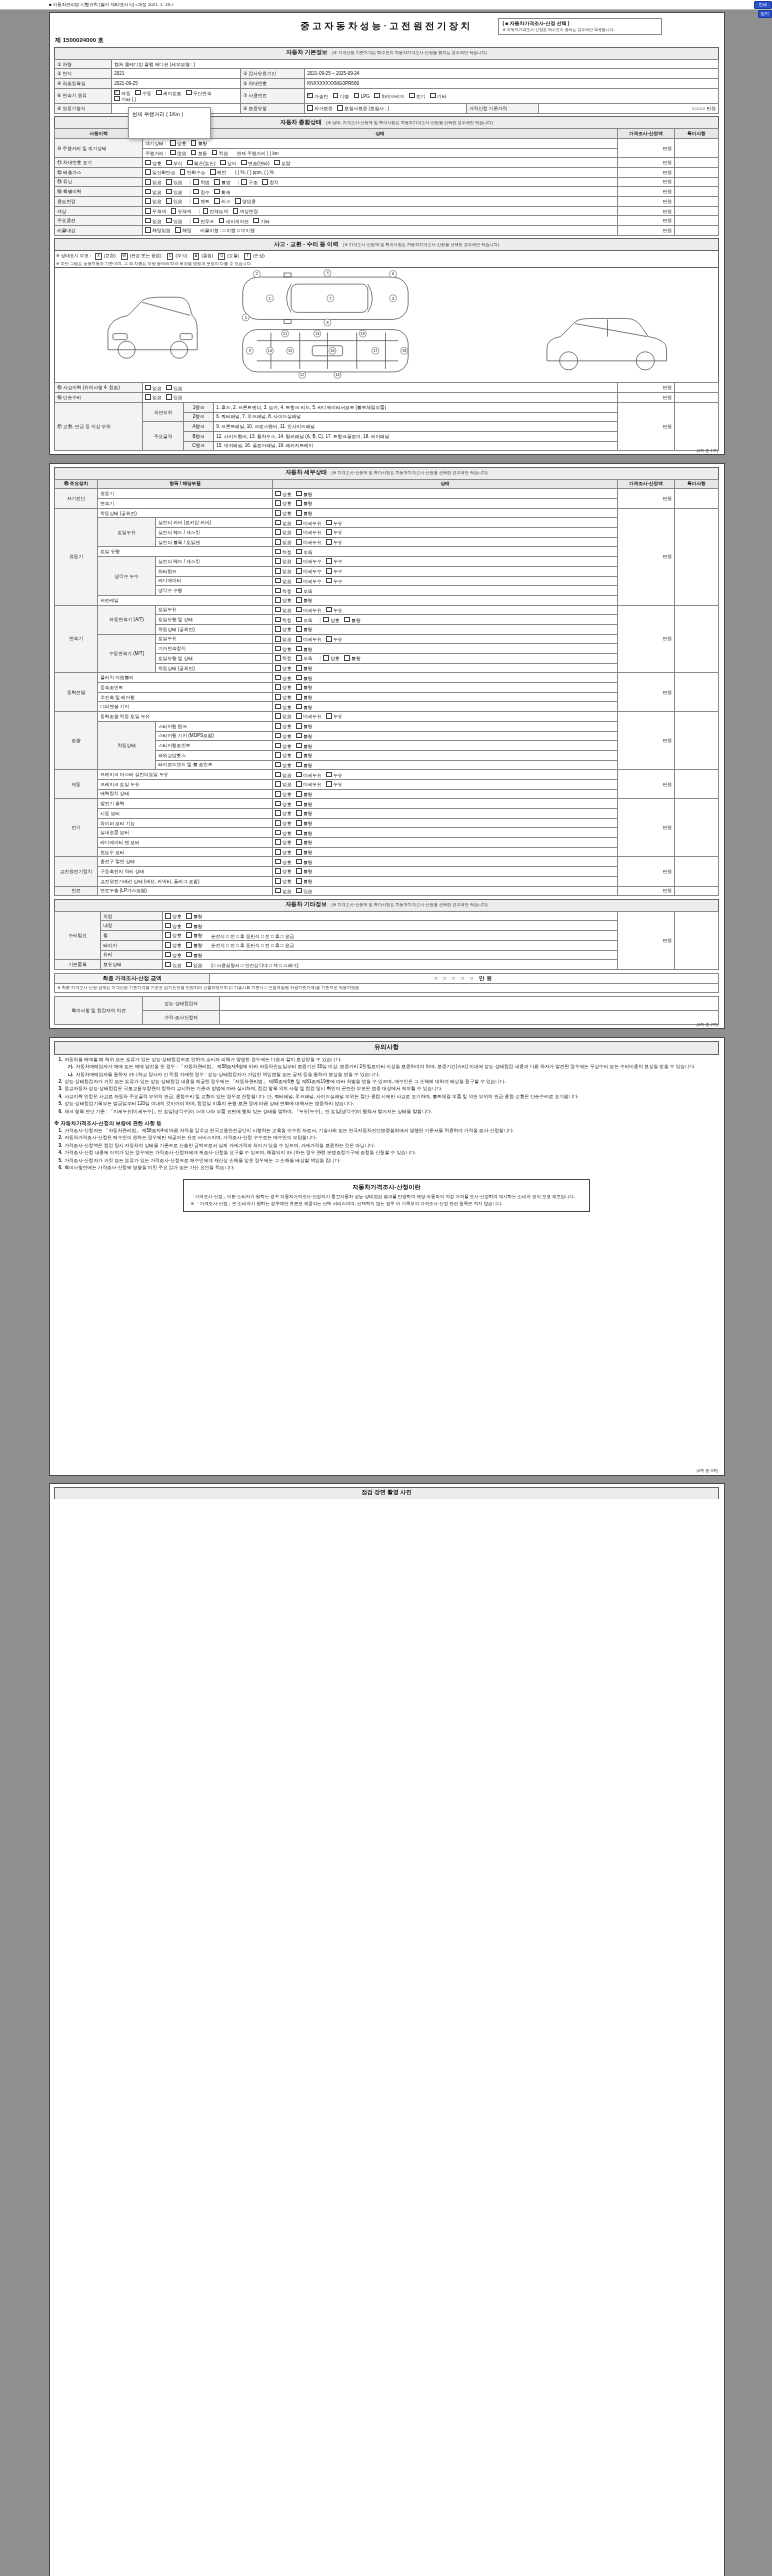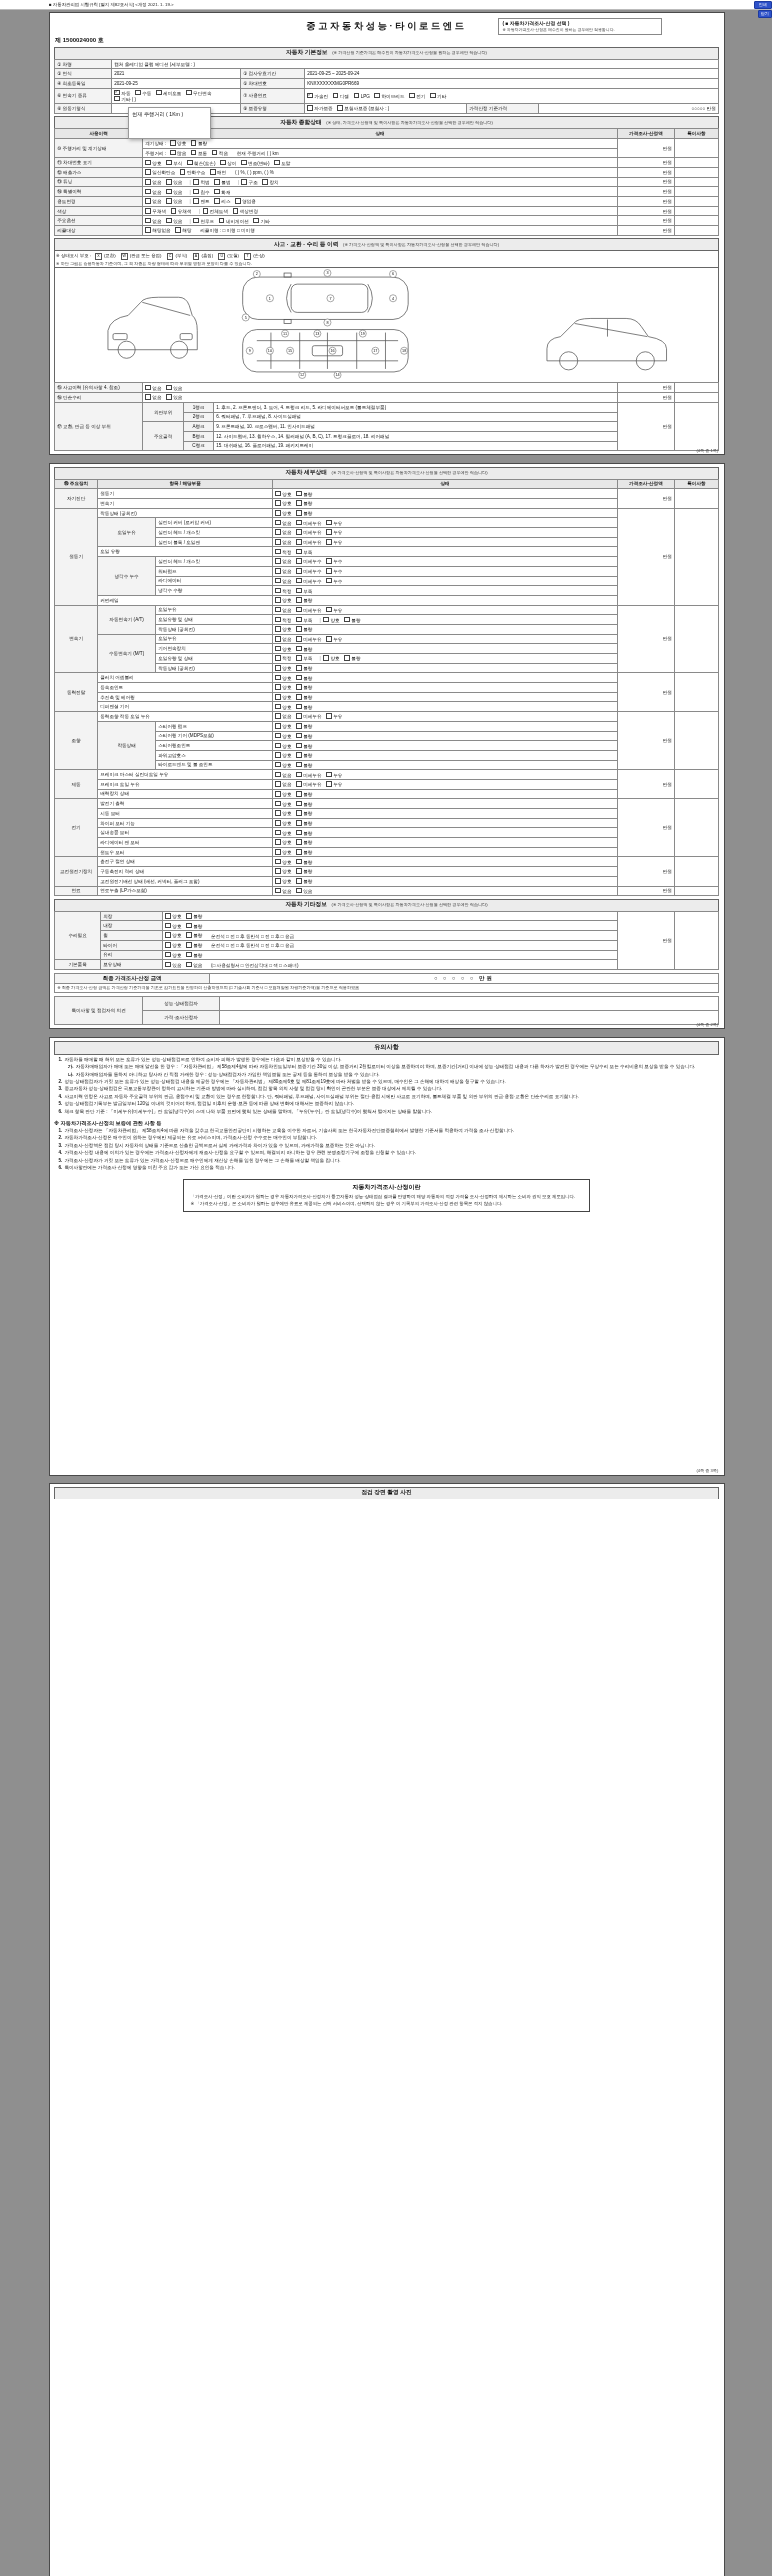--- a/index.html
+++ b/index.html
@@ -72,21 +72,21 @@
     <span class="formref">■ 자동차관리법 시행규칙 [별지 제82호서식] &lt;개정 2021. 1. 19.&gt;</span>
     <span class="btns">
       <button class="blue-btn">인쇄</button>
       <button class="blue-btn small">닫기</button>
     </span>
   </div>
 
   <div class="doc">
 
     <section class="page" id="pageA">
-      <div class="doc-title">중고자동차성능·타이로드엔드</div>
+      <div class="doc-title">중고자동차성능·고전원전기장치</div>
       <div class="title-side">
         <div class="sel">( ■ 자동차가격조사·산정 선택 )</div>
         <div class="subn">※ 자동차가격조사·산정은 매수인이 원하는 경우에만 적용합니다.</div>
       </div>
       <div class="docno">제 1500024000 호</div>
 
       <div class="sec-band">
         <span>자동차 기본정보</span>
         <span class="band-note">(※ 가격산정 기준가격은 매수인이 자동차가격조사·산정을 원하는 경우에만 적습니다)</span>
       </div>

